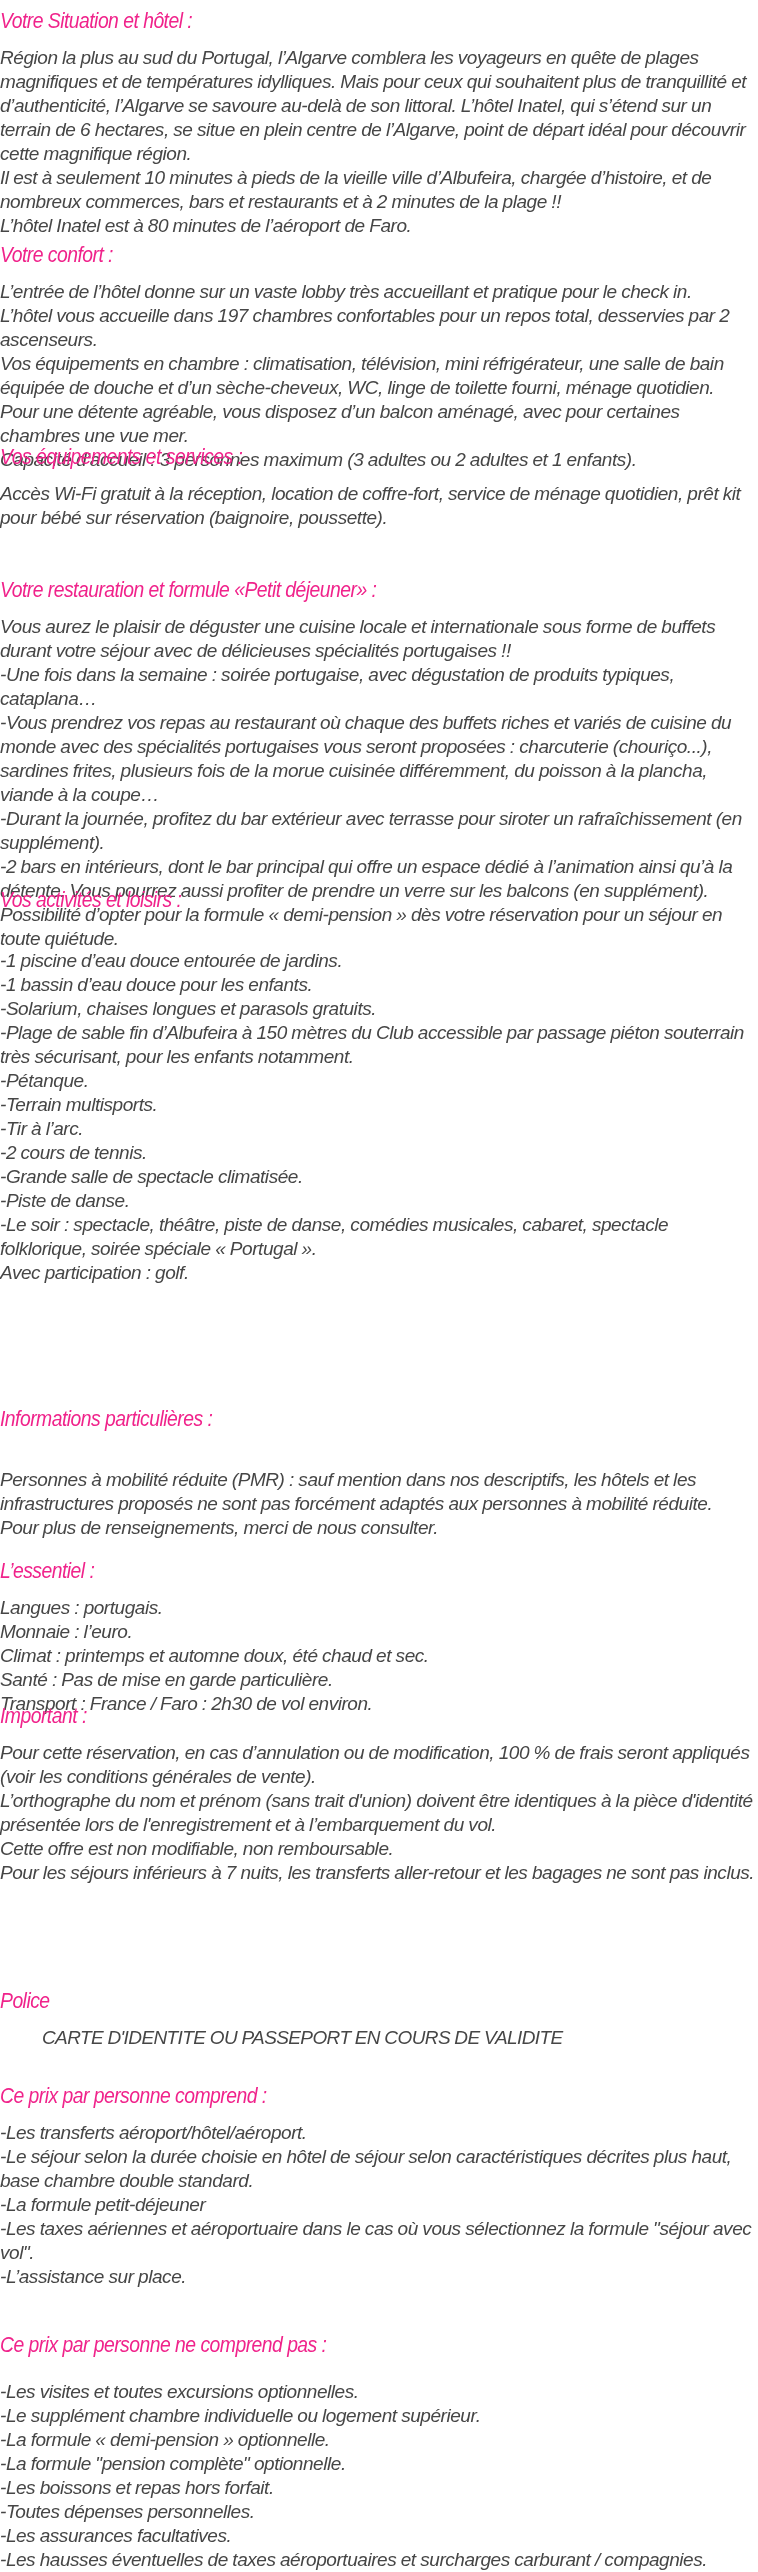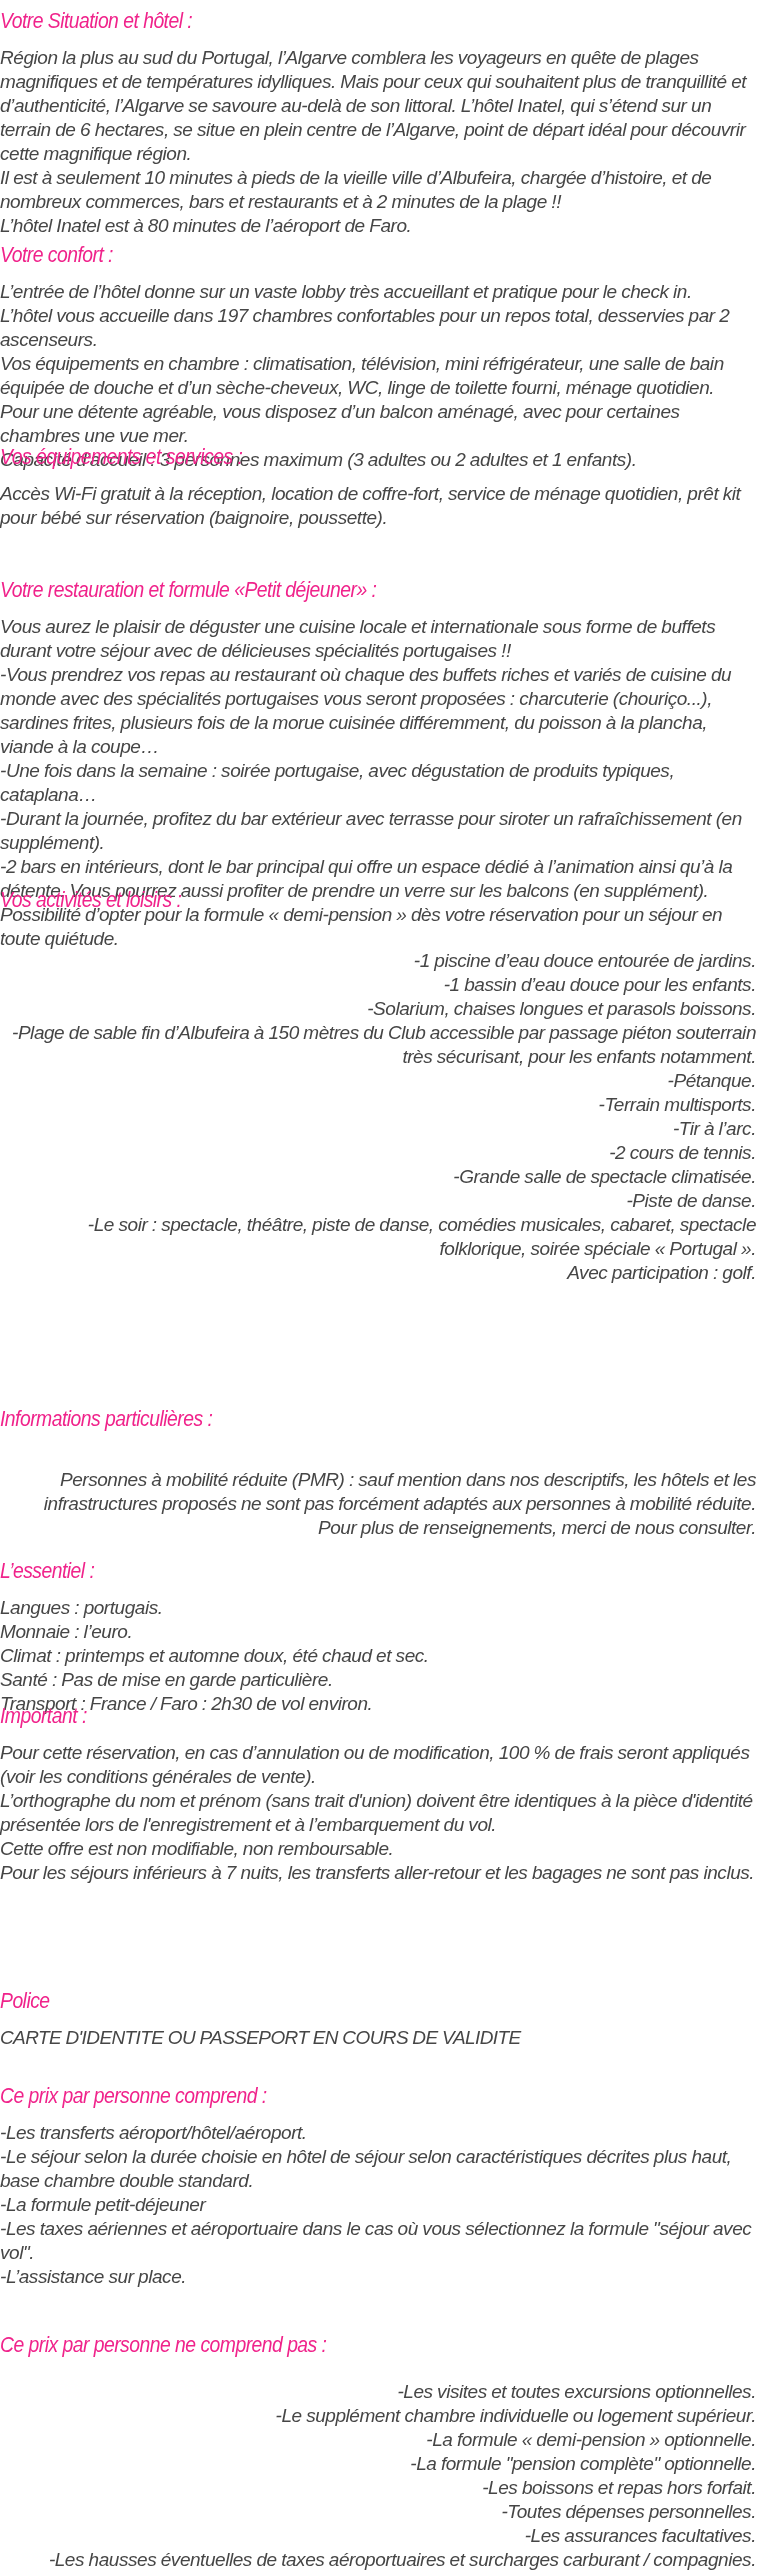--- a/index.html
+++ b/index.html
@@ -36,35 +36,35 @@
     letter-spacing: -0.6px;
     transform: scaleX(0.88);
     transform-origin: left center;
     white-space: nowrap;
   }
   .section .body {
     margin-top: 10px;
   }
   .section .body.gap {
     margin-top: 34px;
-    text-align: right;
   }
   .line {
     font-family: "Liberation Sans", sans-serif;
     font-style: italic;
     font-size: 19px;
     line-height: 24px;
     color: #464646;
     letter-spacing: -0.45px;
     word-spacing: -0.3px;
     margin: 0;
     white-space: normal;
   }
   .line.upper {
     letter-spacing: -0.6px;
+    padding-left: 42px;
   }
 </style>
 </head>
 <body>
 
 <div class="page">
 
   <div class="section" style="top:6px">
     <h2>Votre Situation et hôtel :</h2>
     <div class="body">
@@ -89,34 +89,34 @@
     <h2>Vos équipements et services :</h2>
     <div class="body">
       <p class="line">Accès Wi-Fi gratuit à la réception, location de coffre-fort, service de ménage quotidien,  prêt kit pour bébé sur réservation (baignoire, poussette).</p>
     </div>
   </div>
 
   <div class="section" style="top:575px">
     <h2>Votre restauration et formule «Petit déjeuner» :</h2>
     <div class="body">
       <p class="line">Vous aurez le plaisir de déguster une cuisine locale et internationale sous forme de buffets durant votre séjour avec de délicieuses spécialités portugaises !!</p>
+      <p class="line">-Une fois dans la semaine : soirée portugaise, avec dégustation de produits typiques, cataplana…</p>
       <p class="line">-Vous prendrez vos repas au restaurant où chaque des buffets riches et variés de cuisine du monde avec des spécialités portugaises vous seront proposées : charcuterie (chouriço...), sardines frites, plusieurs fois de la morue cuisinée différemment, du poisson à la plancha,  viande à la coupe…</p>
-      <p class="line">-Une fois dans la semaine : soirée portugaise, avec dégustation de produits typiques, cataplana…</p>
       <p class="line">-Durant la journée, profitez du bar extérieur avec terrasse pour siroter un rafraîchissement (en supplément).</p>
       <p class="line">-2 bars en intérieurs, dont le bar principal qui offre un espace dédié à l’animation ainsi qu’à la détente. Vous pourrez aussi profiter de prendre un verre sur les balcons (en supplément).</p>
       <p class="line">Possibilité d’opter pour la formule « demi-pension » dès votre réservation pour un séjour en toute quiétude.</p>
     </div>
   </div>
 
   <div class="section" style="top:885px">
     <h2>Vos activités et loisirs :</h2>
     <div class="body gap">
       <p class="line">-1 piscine d’eau douce entourée de jardins.</p>
       <p class="line">-1 bassin d’eau douce pour les enfants.</p>
-      <p class="line">-Solarium, chaises longues et parasols boissons.</p>
+      <p class="line">-Solarium, chaises longues et parasols gratuits.</p>
       <p class="line">-Plage de sable fin d’Albufeira à 150 mètres du Club accessible par passage piéton souterrain très sécurisant, pour les enfants notamment.</p>
       <p class="line">-Pétanque.</p>
       <p class="line">-Terrain multisports.</p>
       <p class="line">-Tir à l’arc.</p>
       <p class="line">-2 cours de tennis.</p>
       <p class="line">-Grande salle de spectacle climatisée.</p>
       <p class="line">-Piste de danse.</p>
       <p class="line">-Le soir : spectacle, théâtre, piste de danse, comédies musicales, cabaret, spectacle folklorique, soirée spéciale « Portugal ».</p>
       <p class="line">Avec participation : golf.</p>
     </div>

